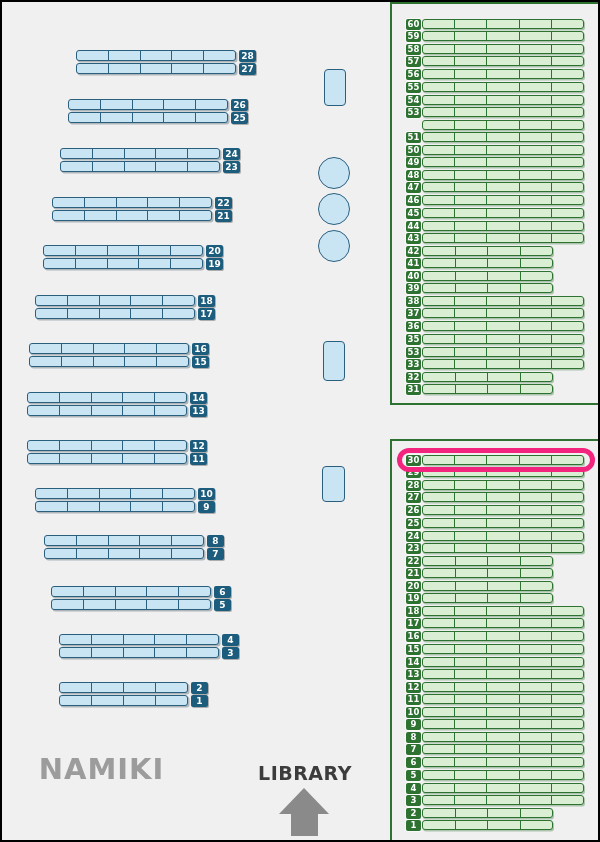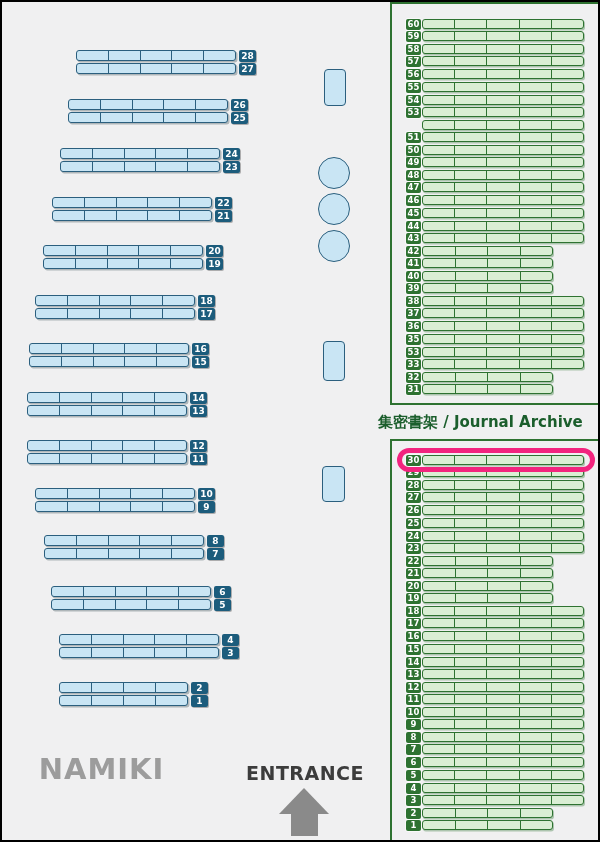--- a/index.html
+++ b/index.html
@@ -730,24 +730,23 @@
       </div>
       <div class="tag green-tag" style="left: 404px; top: 818px;">1</div>
       <div class="bar green-bar" style="left: 420px; top: 818px; width: 131px;">
         <div class="cell" style=""></div>
         <div class="cell" style=""></div>
         <div class="cell" style=""></div>
         <div class="cell" style=""></div>
       </div>
     </div>
 
-  <div id="archive-label">集密書架 / Journal Archive</div>
 
   <div id="library-name">
     <div>NAMIKI</div>
   </div>
 
-  <div id="entrance-label">ENTRANCE</div>
+  <div id="entrance-label">LIBRARY</div>
   <div id="entrance-arrow">
     <div class="tri"></div>
     <div class="stem"></div>
   </div>
 </div>
 
 </body></html>

